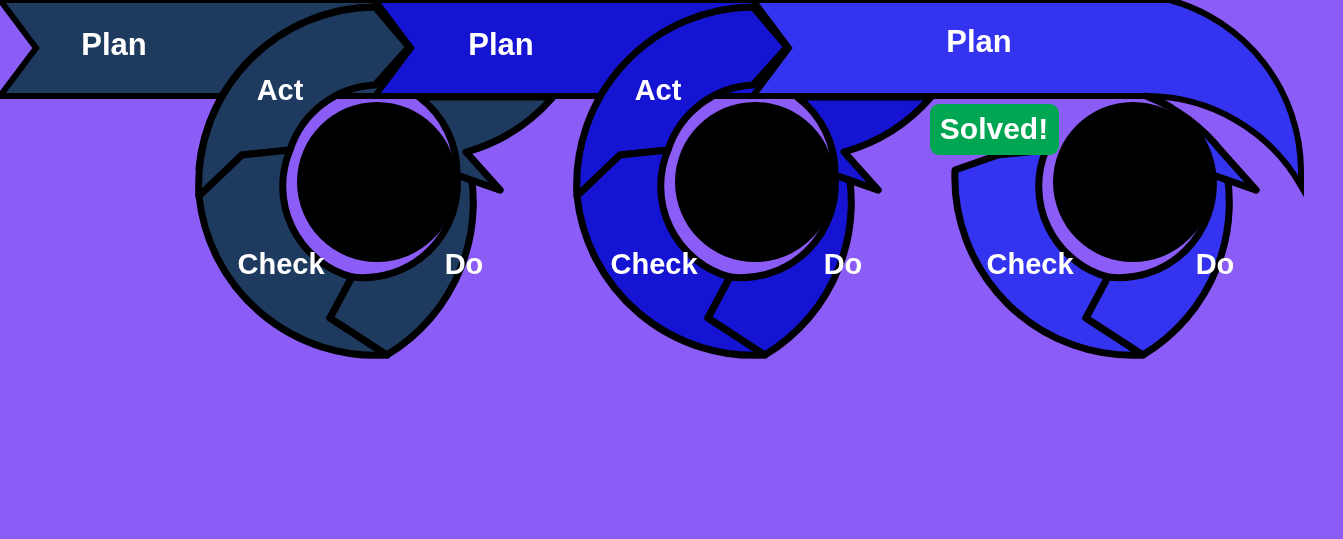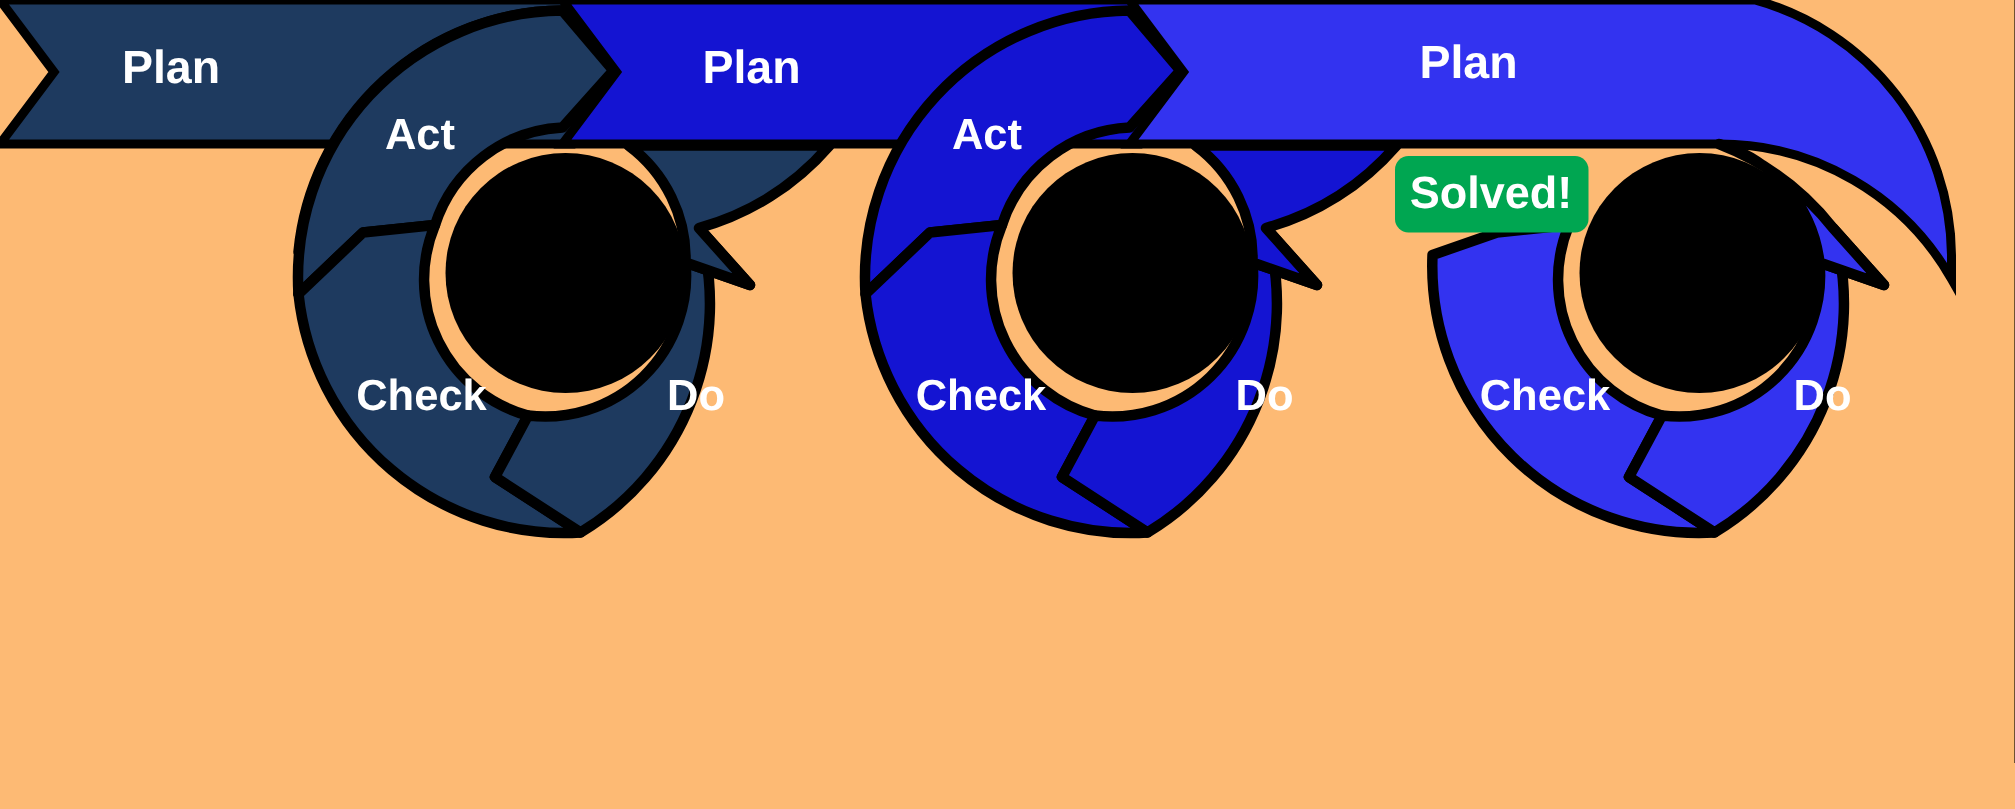--- a/index.html
+++ b/index.html
@@ -8,21 +8,21 @@
     padding: 0;
     background: #000000;
   }
   body {
     font-family: "Liberation Sans", sans-serif;
   }
   #stage {
     position: relative;
     width: 1343px;
     height: 539px;
-    background: #fdba74;
+    background: #8b5cf6;
     overflow: hidden;
     text-decoration: underline;
   }
   #stage svg.diagram {
     position: absolute;
     top: 0;
     left: 0;
     width: 1343px;
     height: 539px;
     display: block;

